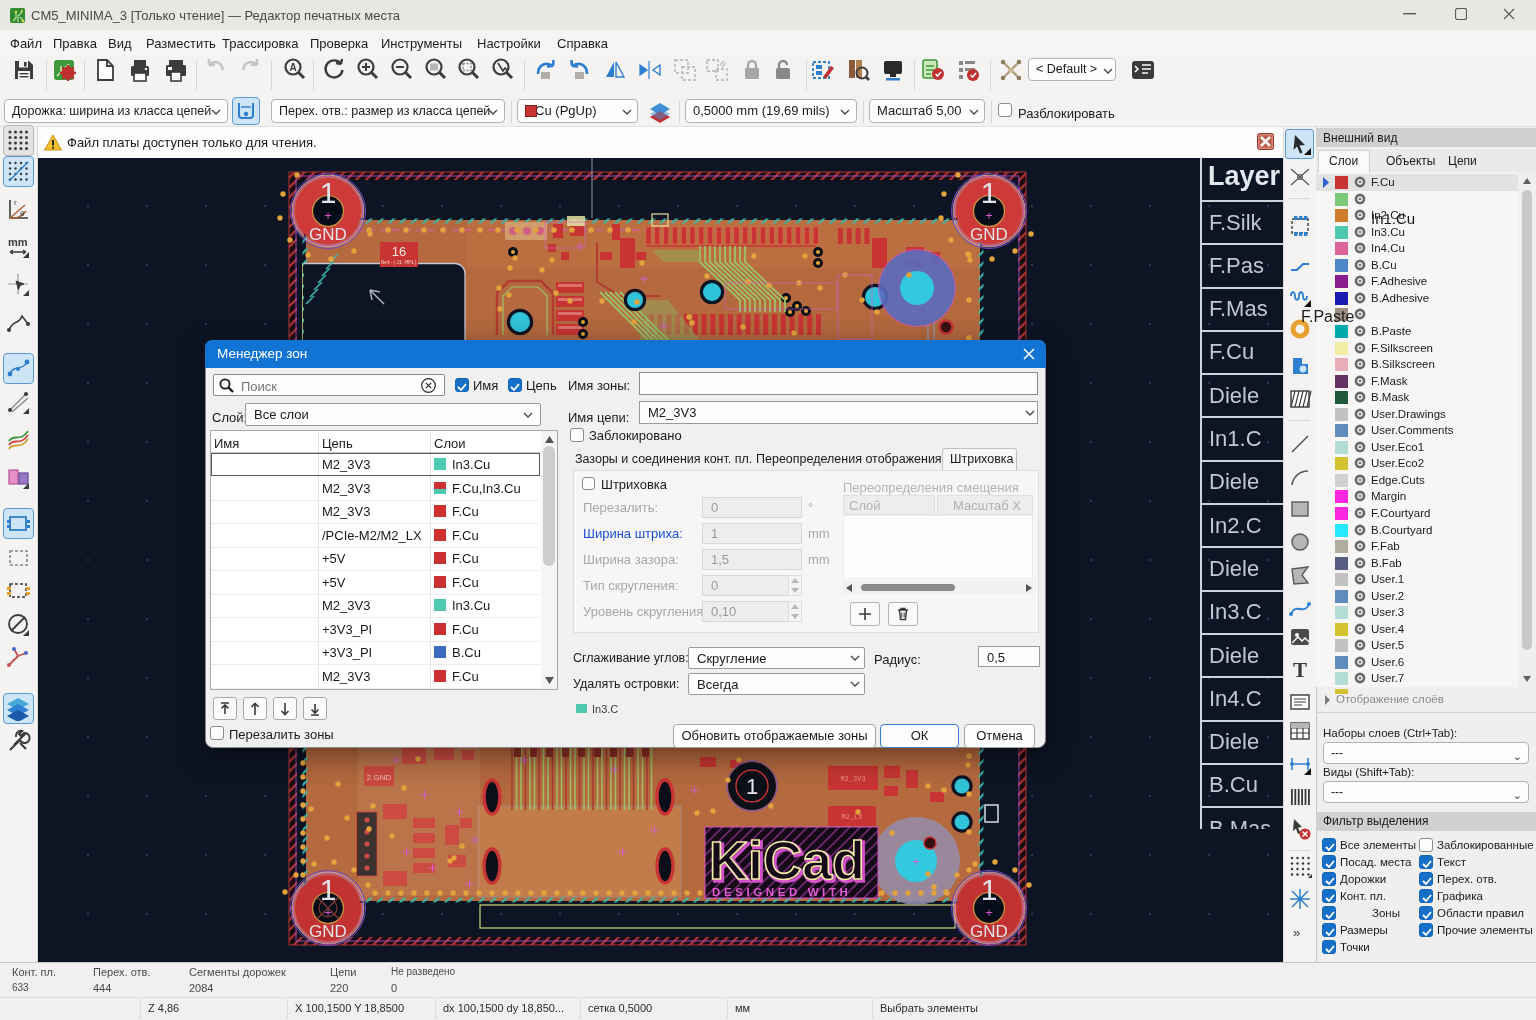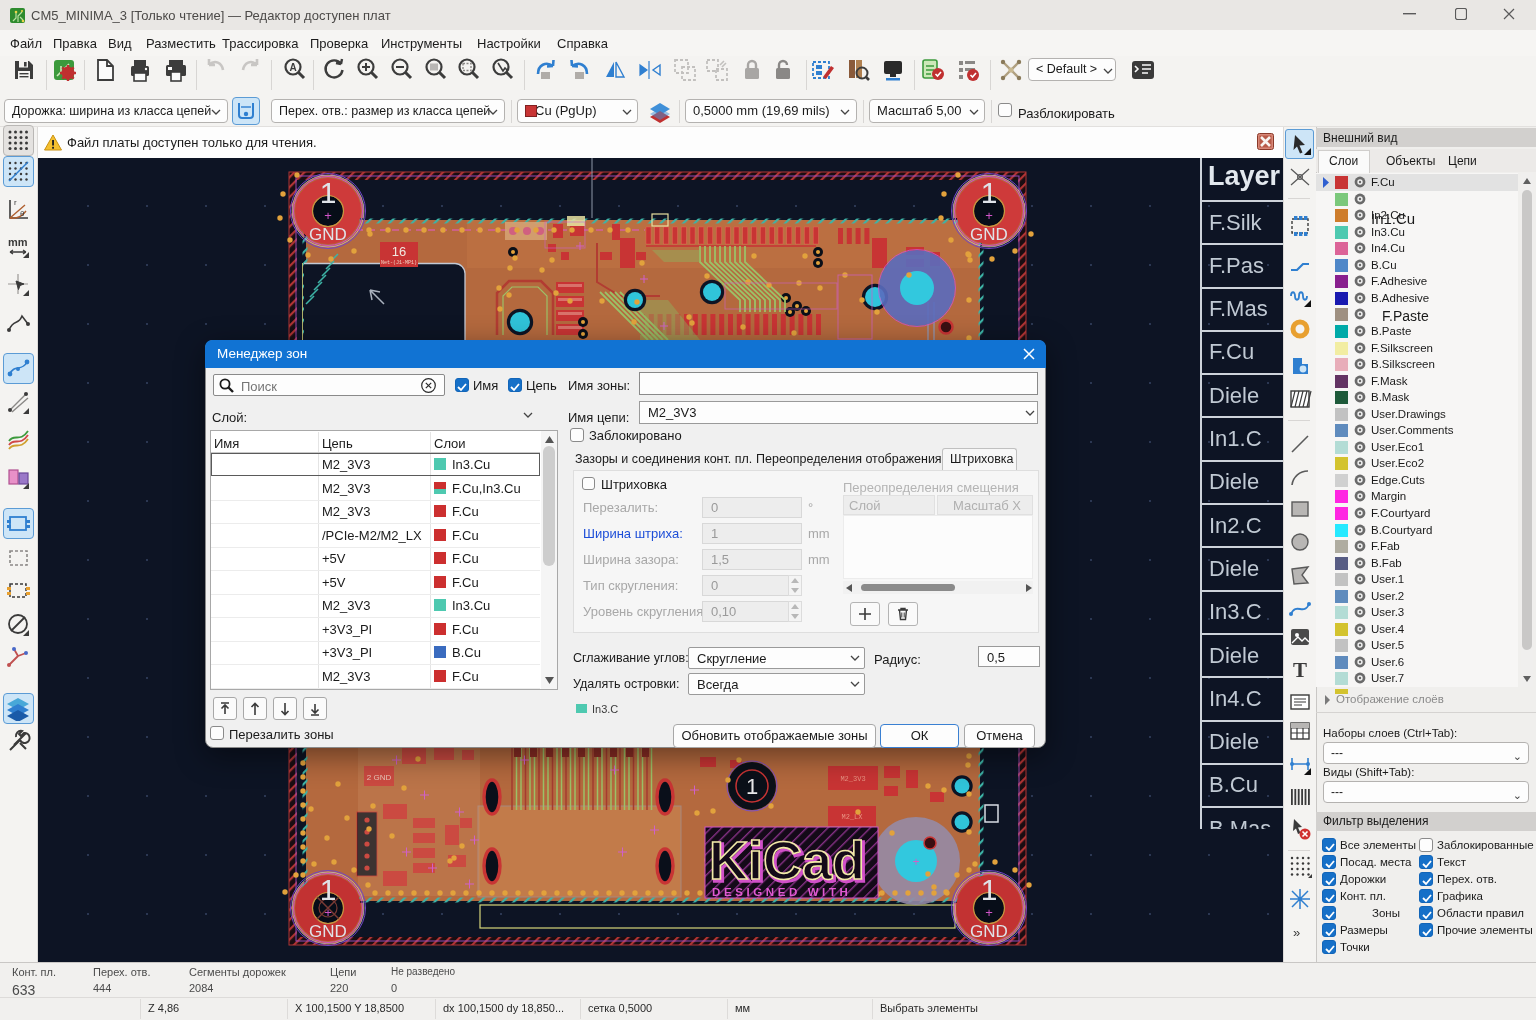--- a/index.html
+++ b/index.html
@@ -14,21 +14,21 @@
 </style></head><body>
 <div id="win">
     <div class="abs" style="left:0;top:0;width:1536px;height:30px;background:#e9e7e4"></div>
     <svg class="abs" style="left:10px;top:8px" width="15" height="15">
       <rect width="15" height="15" rx="2" fill="#2e8b2e"></rect>
       <path d="M3 13 L6 10 L6 5 M8 14 L8 8 L12 4 M13 12 L10 9" stroke="#b8e0a0" stroke-width="1.2" fill="none"></path>
       <circle cx="6" cy="4" r="1.3" fill="#e8d44a"></circle>
       <circle cx="13" cy="13" r="1.3" fill="#e8d44a"></circle>
       <circle cx="12" cy="3" r="1.1" fill="#e8d44a"></circle>
     </svg>
-    <div class="abs" style="left:31px;top:8px;font-size:13px;color:#4c4a48">CM5_MINIMA_3 [Только чтение] — Редактор доступен плат</div>
+    <div class="abs" style="left:31px;top:8px;font-size:13px;color:#4c4a48">CM5_MINIMA_3 [Только чтение] — Редактор печатных места</div>
     <svg class="abs" style="left:1403px;top:13px" width="13" height="3">
       <rect width="13" height="1.4" fill="#5a5a5a"></rect>
     </svg>
     <svg class="abs" style="left:1455px;top:8px" width="12" height="12">
       <rect x="0.5" y="0.5" width="11" height="11" rx="2" fill="none" stroke="#5a5a5a" stroke-width="1.2"></rect>
     </svg>
     <svg class="abs" style="left:1503px;top:8px" width="12" height="12">
       <path d="M1 1 L11 11 M11 1 L1 11" stroke="#5a5a5a" stroke-width="1.2"></path>
     </svg>
     <div class="abs" style="left:0;top:30px;width:1536px;height:26px;background:#f6f5f3"></div>
@@ -594,21 +594,21 @@
     </div>
     <div class="abs" style="left:1371px;top:292px;font-size:11.5px;color:#1a1a1a">B.Adhesive</div>
     <div class="abs" style="left:1335px;top:308px;width:13px;height:13px;background:#9f9081"></div>
     <div class="abs" style="left:1354px;top:308px;width:12px;height:12px">
       <svg width="12" height="12" viewBox="0 0 12 12" style="position:absolute;left:0;top:0">
         <circle cx="6" cy="6" r="5.4" fill="#6a6a6a"></circle>
         <circle cx="6" cy="6" r="2.7" fill="#f0f0f0"></circle>
         <circle cx="6" cy="6" r="1.2" fill="#6a6a6a"></circle>
       </svg>
     </div>
-    <div class="abs" style="left:1382px;top:308px;font-size:14px;color:#1a1a1a">F.Paste</div>
+    <div class="abs" style="left:1301px;top:308px;font-size:16px;color:#1a1a1a">F.Paste</div>
     <div class="abs" style="left:1335px;top:325px;width:13px;height:13px;background:#00aaa8"></div>
     <div class="abs" style="left:1354px;top:325px;width:12px;height:12px">
       <svg width="12" height="12" viewBox="0 0 12 12" style="position:absolute;left:0;top:0">
         <circle cx="6" cy="6" r="5.4" fill="#6a6a6a"></circle>
         <circle cx="6" cy="6" r="2.7" fill="#f0f0f0"></circle>
         <circle cx="6" cy="6" r="1.2" fill="#6a6a6a"></circle>
       </svg>
     </div>
     <div class="abs" style="left:1371px;top:325px;font-size:11.5px;color:#1a1a1a">B.Paste</div>
     <div class="abs" style="left:1335px;top:342px;width:13px;height:13px;background:#f2eda2"></div>
@@ -889,21 +889,21 @@
     </div>
     <div class="abs" style="left:1437px;top:924px;font-size:11.5px;color:#1a1a1a">Прочие элементы</div>
     <div class="cb" style="left:1322px;top:940px">
       <svg width="12" height="12" viewBox="0 0 12 12">
         <path d="M2 6 L5 9 L10 3" stroke="#fff" stroke-width="1.8" fill="none"></path>
       </svg>
     </div>
     <div class="abs" style="left:1340px;top:941px;font-size:11.5px;color:#1a1a1a">Точки</div>
     <div class="abs" style="left:0;top:962px;width:1536px;height:58px;background:#f1f0ee;border-top:1px solid #c9c7c5"></div>
     <div class="abs" style="left:12px;top:966px;font-size:11px;color:#4a4a4a">Конт. пл.</div>
-    <div class="abs" style="left:12px;top:982px;font-size:14px;color:#4a4a4a">633</div>
+    <div class="abs" style="left:12px;top:982px;font-size:10px;color:#4a4a4a">633</div>
     <div class="abs" style="left:93px;top:966px;font-size:11px;color:#4a4a4a">Перех. отв.</div>
     <div class="abs" style="left:93px;top:982px;font-size:11px;color:#4a4a4a">444</div>
     <div class="abs" style="left:189px;top:966px;font-size:11px;color:#4a4a4a">Сегменты дорожек</div>
     <div class="abs" style="left:189px;top:982px;font-size:11px;color:#4a4a4a">2084</div>
     <div class="abs" style="left:330px;top:966px;font-size:11px;color:#4a4a4a">Цепи</div>
     <div class="abs" style="left:330px;top:982px;font-size:11px;color:#4a4a4a">220</div>
     <div class="abs" style="left:391px;top:966px;font-size:10px;color:#4a4a4a">Не разведено</div>
     <div class="abs" style="left:391px;top:982px;font-size:11px;color:#4a4a4a">0</div>
     <div class="abs" style="left:0;top:997px;width:1536px;height:1px;background:#dddbd9"></div>
     <div class="abs" style="left:148px;top:1002px;font-size:11px;color:#2a2a2a">Z 4,86</div>
@@ -1500,20 +1500,21 @@
         <path d="M2 6 L5 9 L10 3" stroke="#fff" stroke-width="1.8" fill="none"></path>
       </svg></div>
     <div class="abs" style="left:473px;top:378px;font-size:13px;color:#1a1a1a">Имя</div>
     <div class="abs" style="left:508px;top:378px;width:14px;height:14px;background:#1670c8;border-radius:3px;border:1px solid #1265b8"><svg width="12" height="12" viewBox="0 0 12 12">
         <path d="M2 6 L5 9 L10 3" stroke="#fff" stroke-width="1.8" fill="none"></path>
       </svg></div>
     <div class="abs" style="left:526px;top:378px;font-size:13px;color:#1a1a1a">Цепь</div>
     <div class="abs" style="left:568px;top:378px;font-size:13px;color:#1a1a1a">Имя зоны:</div>
     <div class="abs" style="left:639px;top:372px;width:399px;height:23px;background:#fdfdfd;border:1px solid #8a8a8a"></div>
     <div class="abs" style="left:212px;top:410px;font-size:13px;color:#1a1a1a">Слой:</div>
+    <div class="abs" style="left:245px;top:403px;width:296px;height:23px;background:#fdfdfd;border:1px solid #9a9a9a;border-radius:2px;font-size:13px;color:#1a1a1a;line-height:21px;padding-left:8px">Все слои</div>
     <svg class="abs" style="left:523px;top:412px" width="10" height="6">
       <path d="M1 1 L5 5 L9 1" stroke="#444" stroke-width="1.3" fill="none"></path>
     </svg>
     <div class="abs" style="left:568px;top:410px;font-size:13px;color:#1a1a1a">Имя цепи:</div>
     <div class="abs" style="left:639px;top:401px;width:399px;height:23px;background:#fdfdfd;border:1px solid #9a9a9a;font-size:13px;color:#1a1a1a;line-height:21px;padding-left:8px">M2_3V3</div>
     <svg class="abs" style="left:1025px;top:410px" width="10" height="6">
       <path d="M1 1 L5 5 L9 1" stroke="#444" stroke-width="1.3" fill="none"></path>
     </svg>
     <div class="abs" style="left:570px;top:428px;width:14px;height:14px;background:#fdfdfd;border:1px solid #8a8a8a;border-radius:3px"></div>
     <div class="abs" style="left:589px;top:428px;font-size:13px;color:#1a1a1a">Заблокировано</div>

